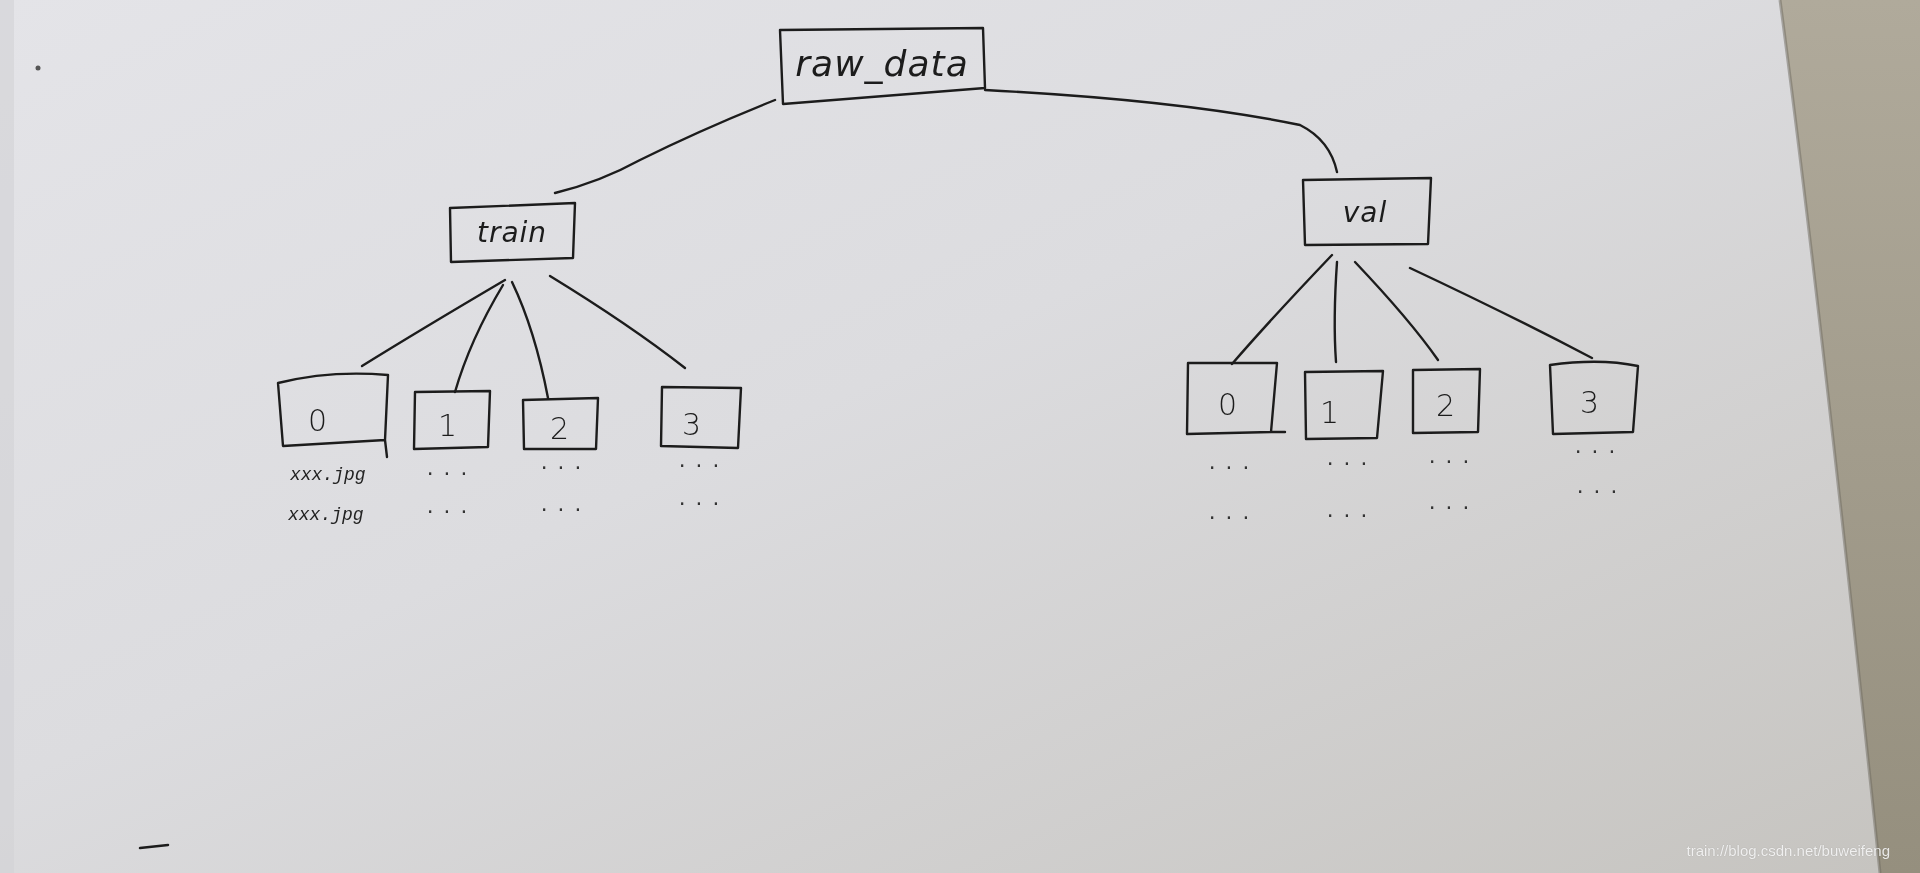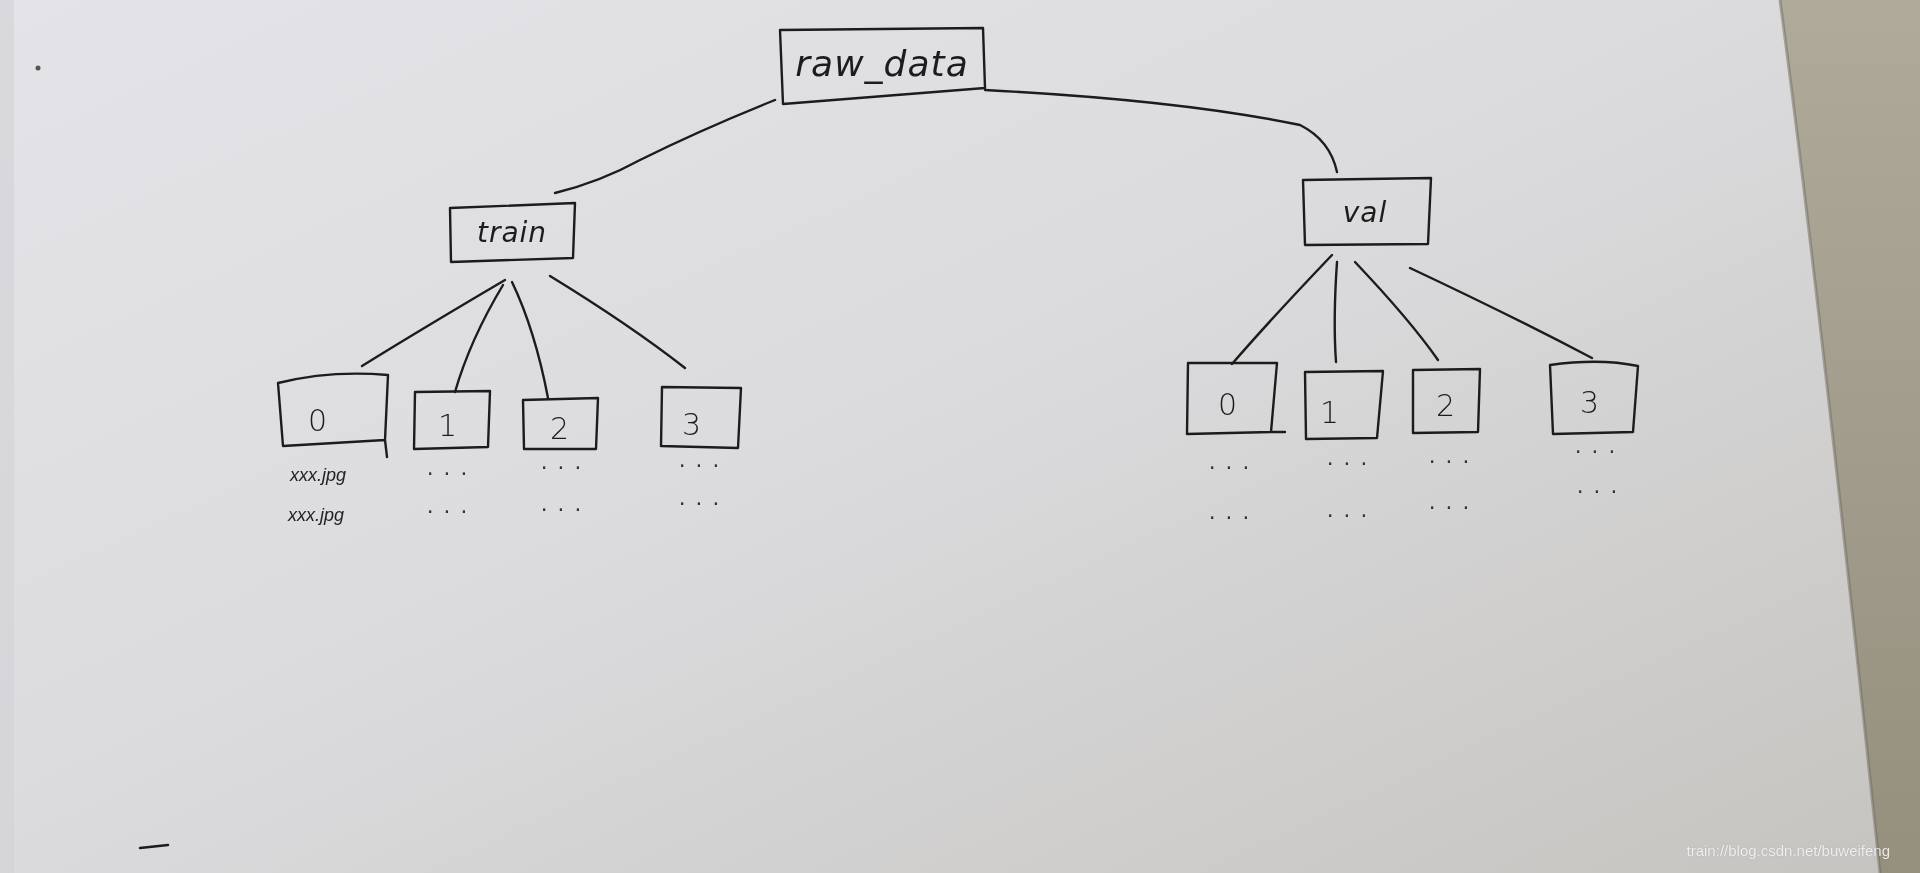--- a/index.html
+++ b/index.html
@@ -20,21 +20,21 @@
       transform: translate(-50%, -50%);
       white-space: nowrap;
       font-style: italic;
       letter-spacing: 1px;
     }
     .root-label { font-size: 36px; font-weight: 300; }
     .split-label { font-size: 28px; font-weight: 300; }
     .class-label { font-size: 30px; font-weight: 300; font-style: normal; }
     .file-label {
       position: absolute; font-size: 18px; color: #222;
-      font-family: Liberation Sans, sans-serif; font-style: italic;
+      font-family: Liberation Mono, monospace; font-style: italic;
       white-space: nowrap;
     }
     .ellipsis {
       position: absolute; font-size: 18px; color: #333; letter-spacing: 6px;
       font-family: "DejaVu Sans Mono", monospace; white-space: nowrap;
       transform: translateX(-50%);
     }
     .watermark {
       position: absolute; right: 30px; bottom: 14px;
       font-family: "Liberation Sans", sans-serif;

